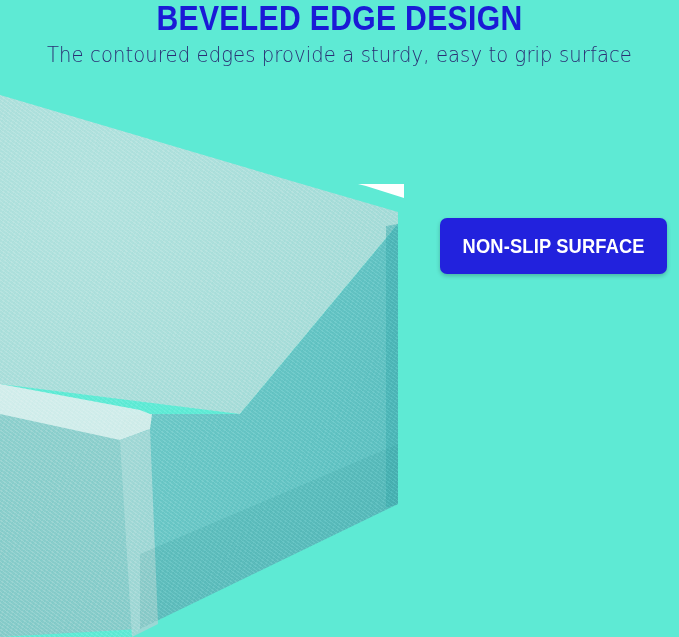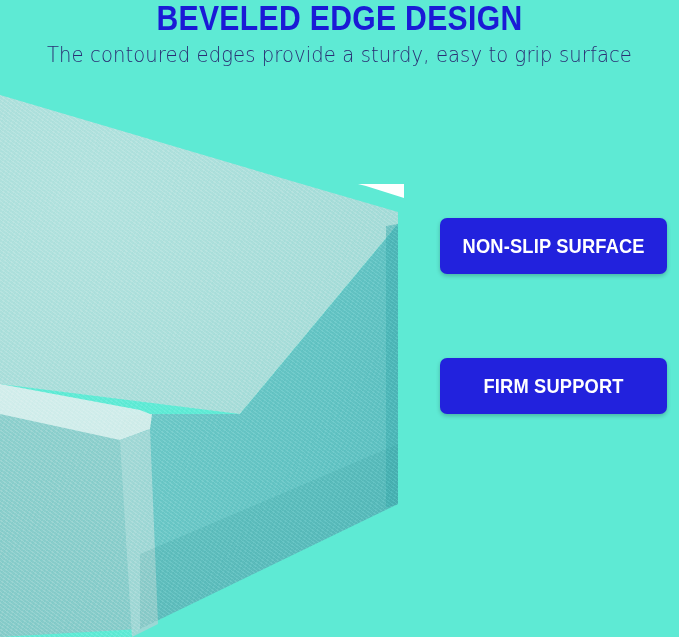--- a/index.html
+++ b/index.html
@@ -154,18 +154,15 @@
       <div class="shadow-bottom"></div>
       <div class="grain"></div>
       <div class="corner-soft"></div>
     </div>
   </div>
 
   <div class="badges">
     <div class="badge" id="badge-0">
       <span class="badge-label">NON-SLIP SURFACE</span>
     </div>
-    <div class="badge" id="badge-1">
-      <span class="badge-label">FIRM SUPPORT</span>
-    </div>
   </div>
 
 </div>
 
 </body></html>

